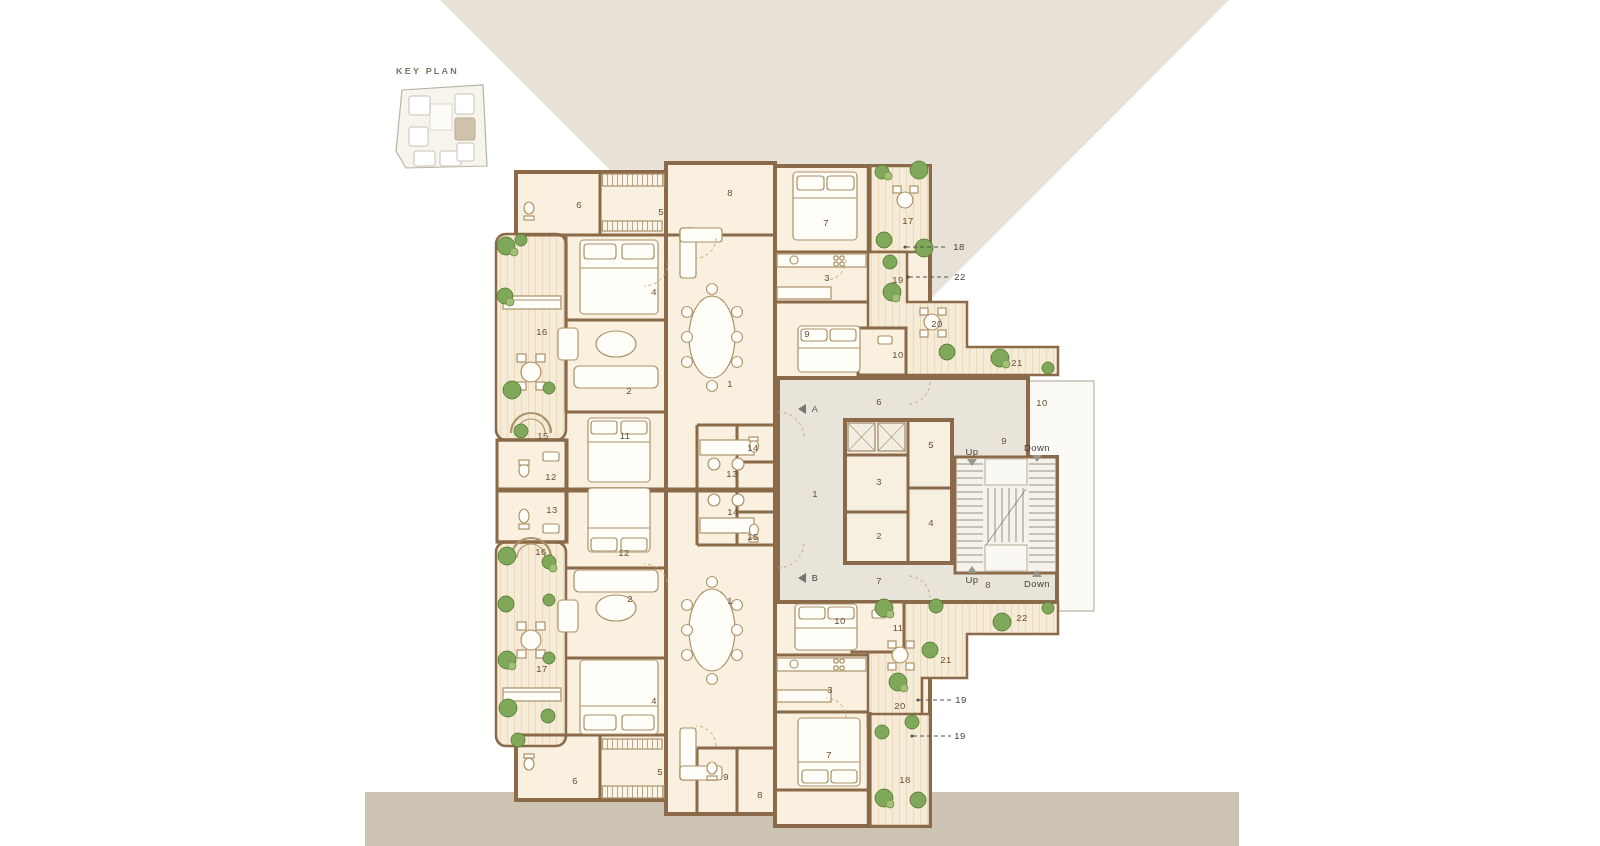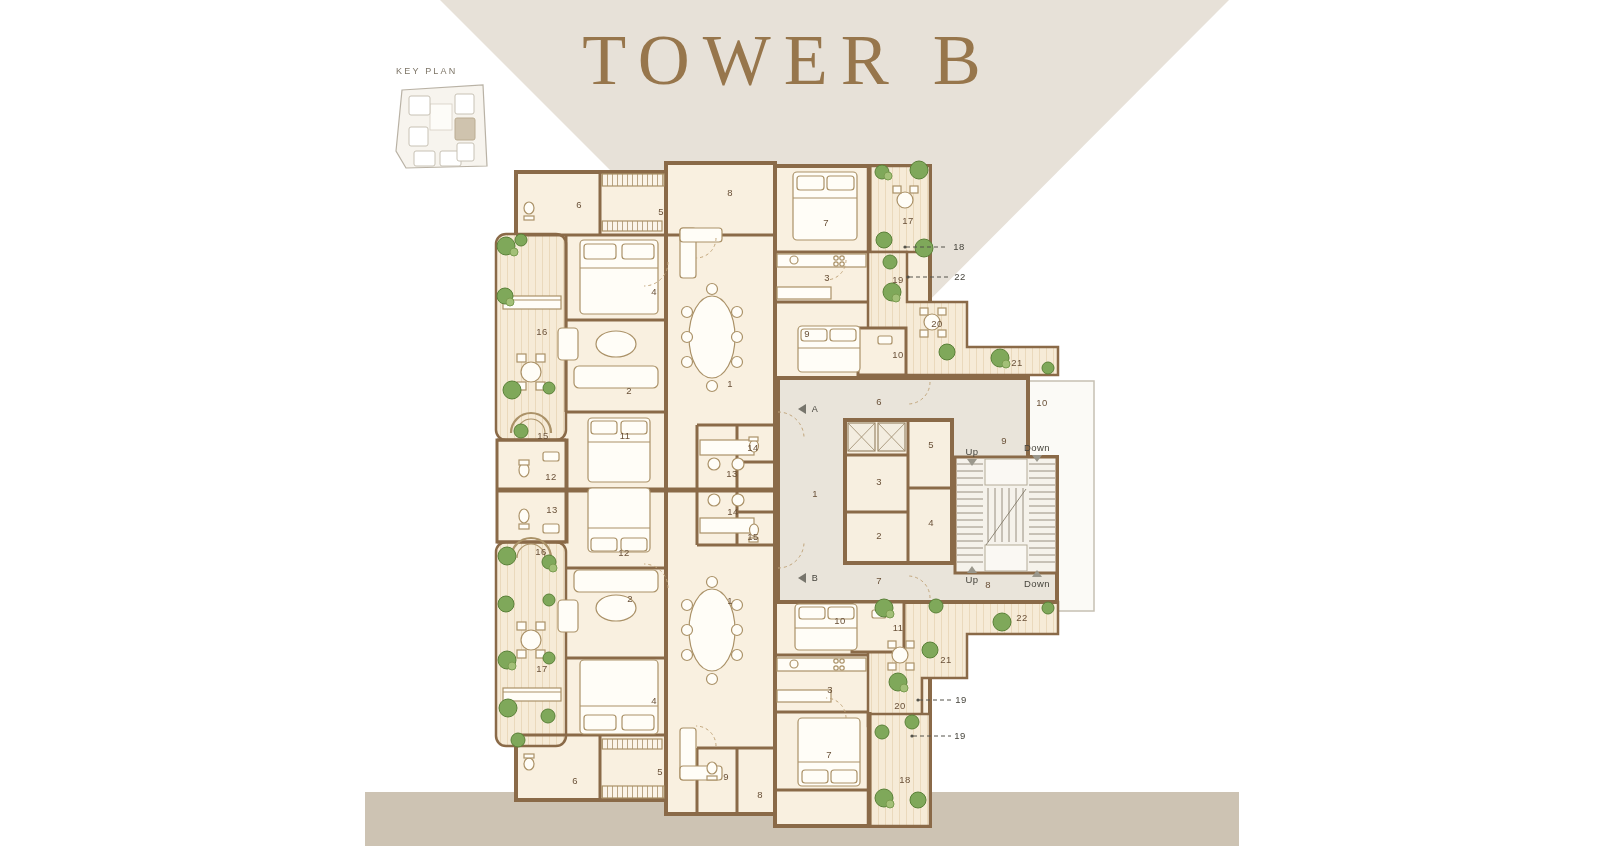--- a/index.html
+++ b/index.html
@@ -2,21 +2,21 @@
 <html><head>
 <meta charset="utf-8">
 <style>
   html,body{margin:0;padding:0;background:#ffffff;}
   .stage{position:relative;width:1600px;height:846px;overflow:hidden;background:#ffffff;
          font-family:"Liberation Sans",sans-serif;}
   .stage svg{position:absolute;left:0;top:0;}
   .page-title{position:absolute;left:788px;top:24px;transform:translateX(-50%);
     font-family:"Liberation Serif",serif;font-weight:400;font-size:72px;line-height:1;
     letter-spacing:13px;color:#97764c;white-space:nowrap;}
-  .kp-title{position:absolute;left:396px;top:66px;font-size:9px;font-weight:normal;
+  .kp-title{position:absolute;left:396px;top:66px;font-size:9px;font-weight:bold;
     letter-spacing:2.2px;color:#7d7567;}
   .labels{position:absolute;left:0;top:0;width:1600px;height:846px;pointer-events:none;}
   .pl{position:absolute;transform:translate(-50%,-50%);font-size:9.5px;color:#6a5138;
       letter-spacing:.4px;line-height:1;}
   .pl.nav,.pl.leader{color:#47453d;font-size:9.5px;}
   .pl.marker{color:#45433c;font-size:9px;letter-spacing:.5px;}
 </style>
 </head>
 <body>
 
@@ -392,21 +392,20 @@
           <circle cx="912" cy="736" r="1.6"></circle>
     </g>
 
     <g fill="#77756c">
       <polygon points="806,404 798,409 806,414"></polygon>
       <polygon points="806,573 798,578 806,583"></polygon>
     </g>
   </g>
 </svg>
 
-<div class="page-title">TOWER B</div>
 <div class="kp-title">KEY PLAN</div>
 <div class="labels">
       <div class="pl room" style="left: 579px; top: 205px;">6</div>
       <div class="pl room" style="left: 661px; top: 212px;">5</div>
       <div class="pl room" style="left: 730px; top: 193px;">8</div>
       <div class="pl room" style="left: 826px; top: 223px;">7</div>
       <div class="pl room" style="left: 908px; top: 221px;">17</div>
       <div class="pl room" style="left: 654px; top: 292px;">4</div>
       <div class="pl room" style="left: 827px; top: 278px;">3</div>
       <div class="pl room" style="left: 898px; top: 280px;">19</div>

